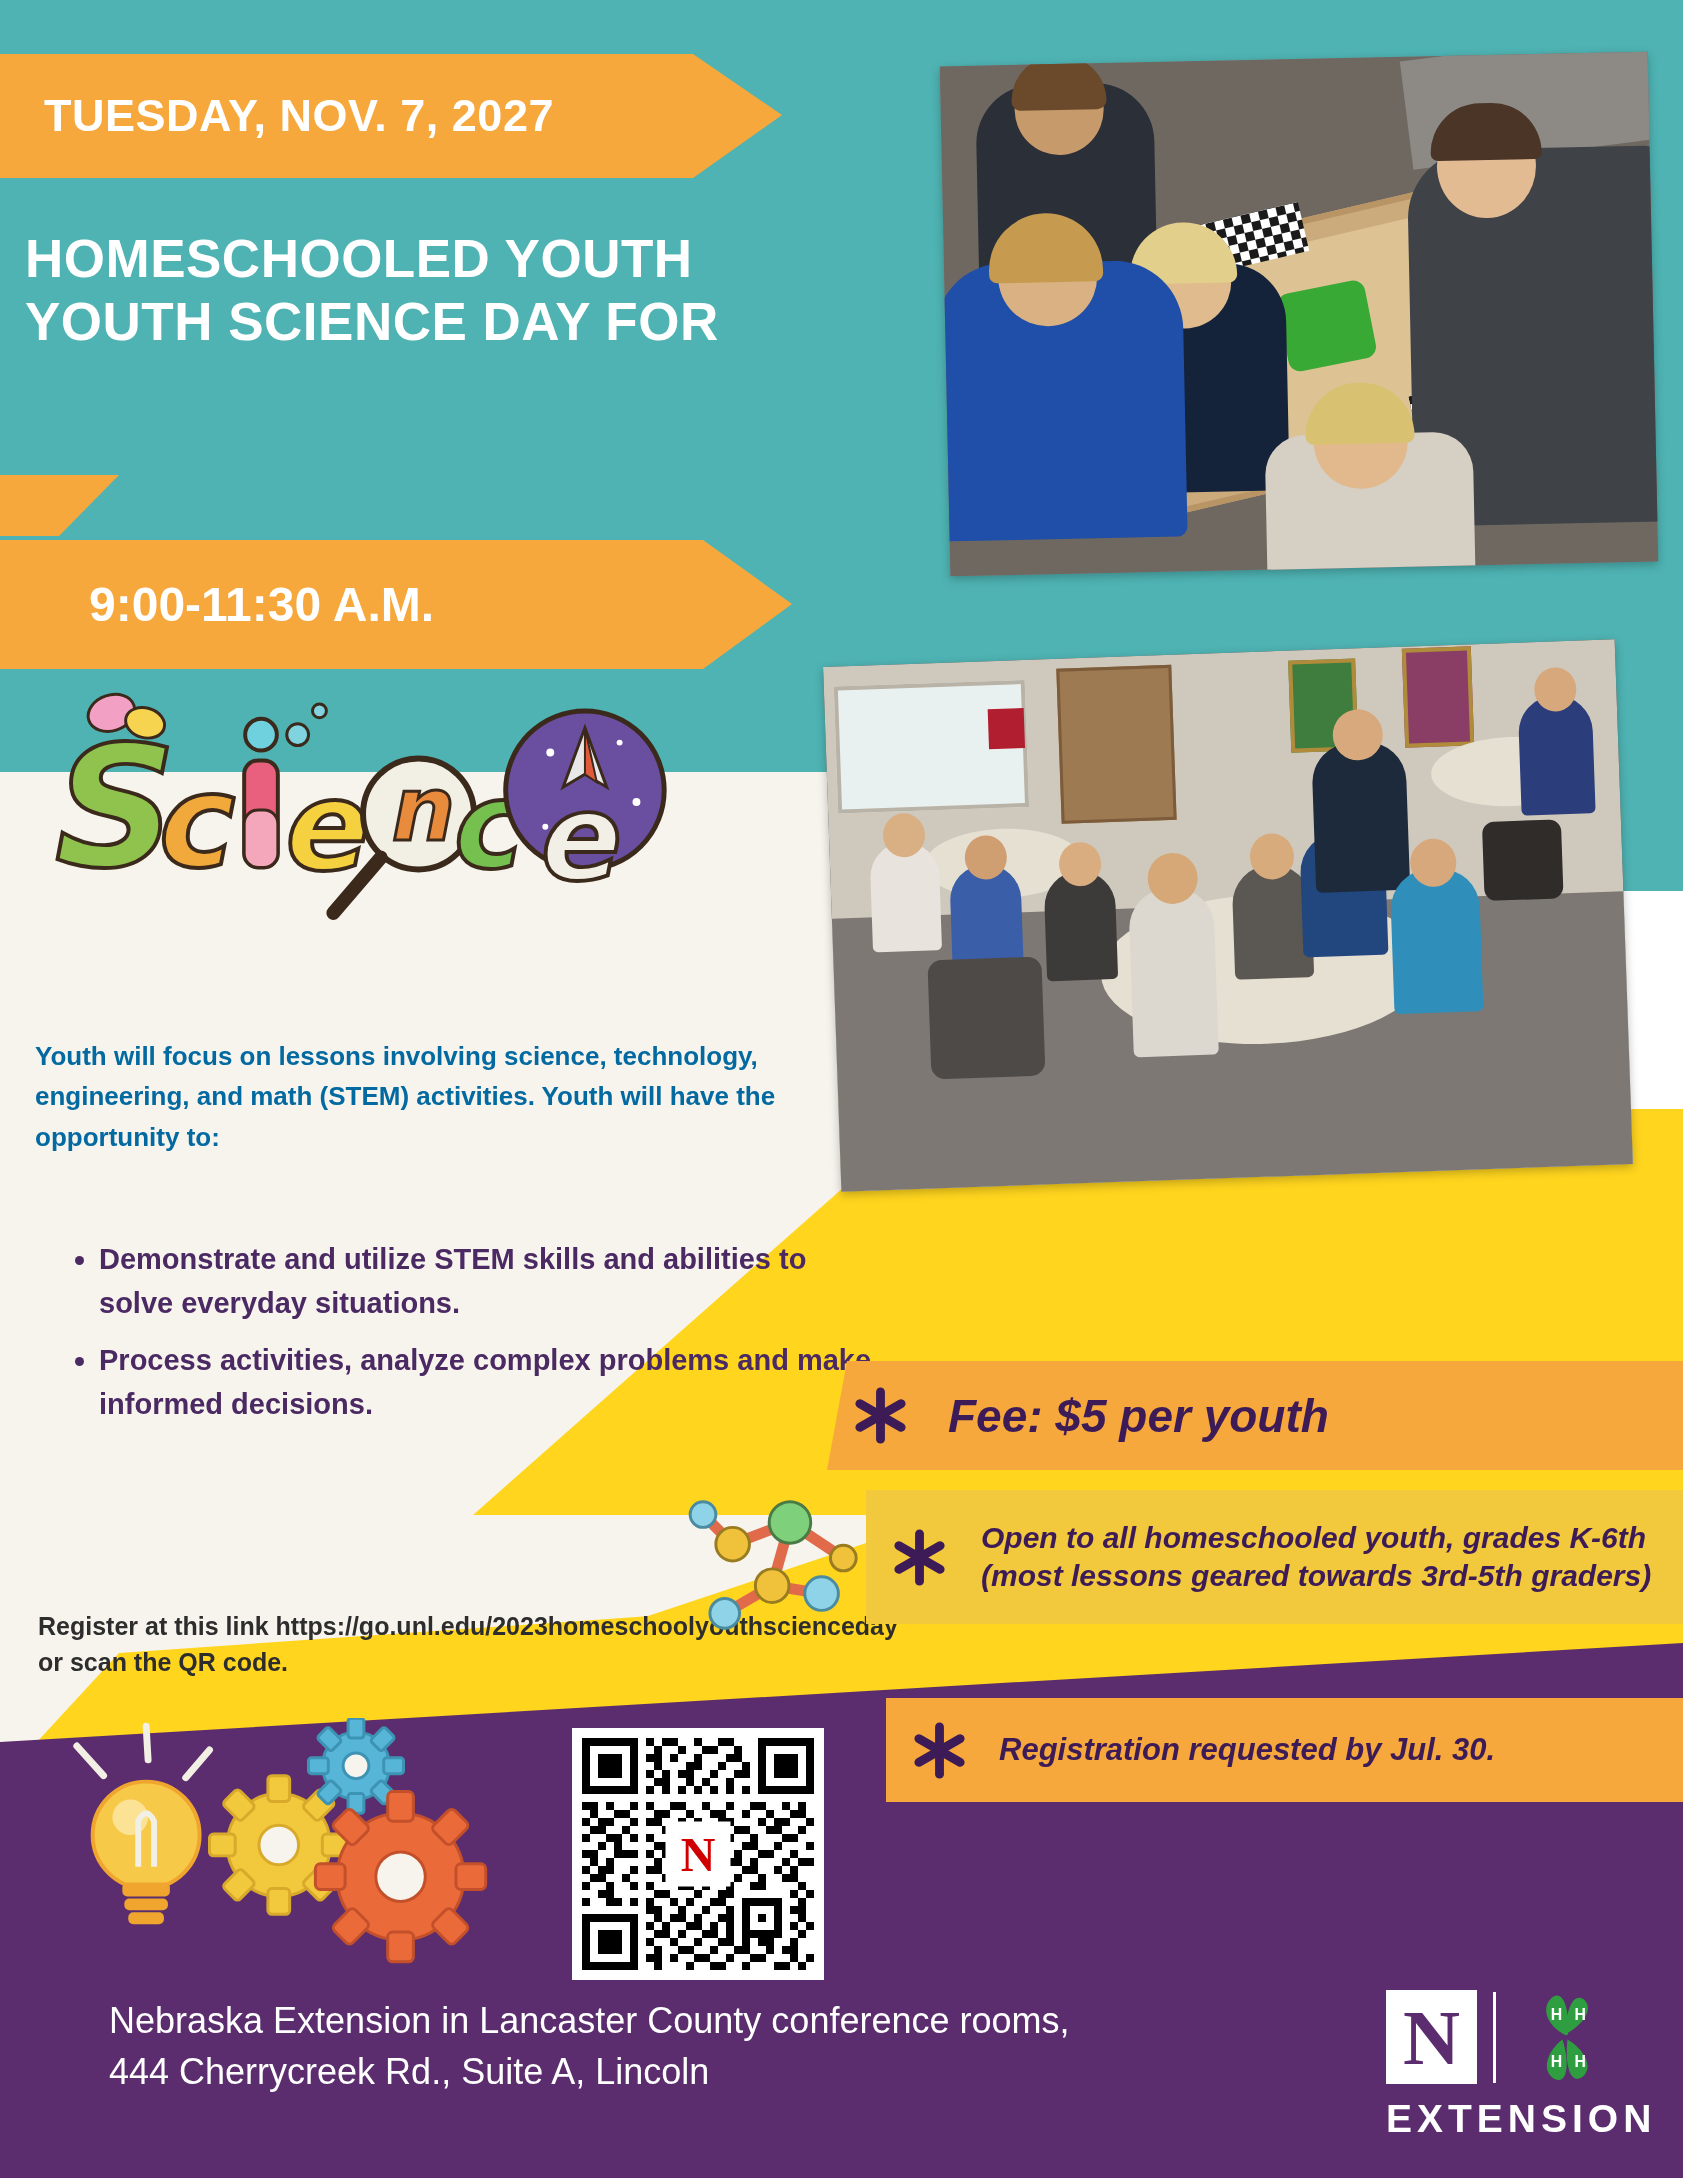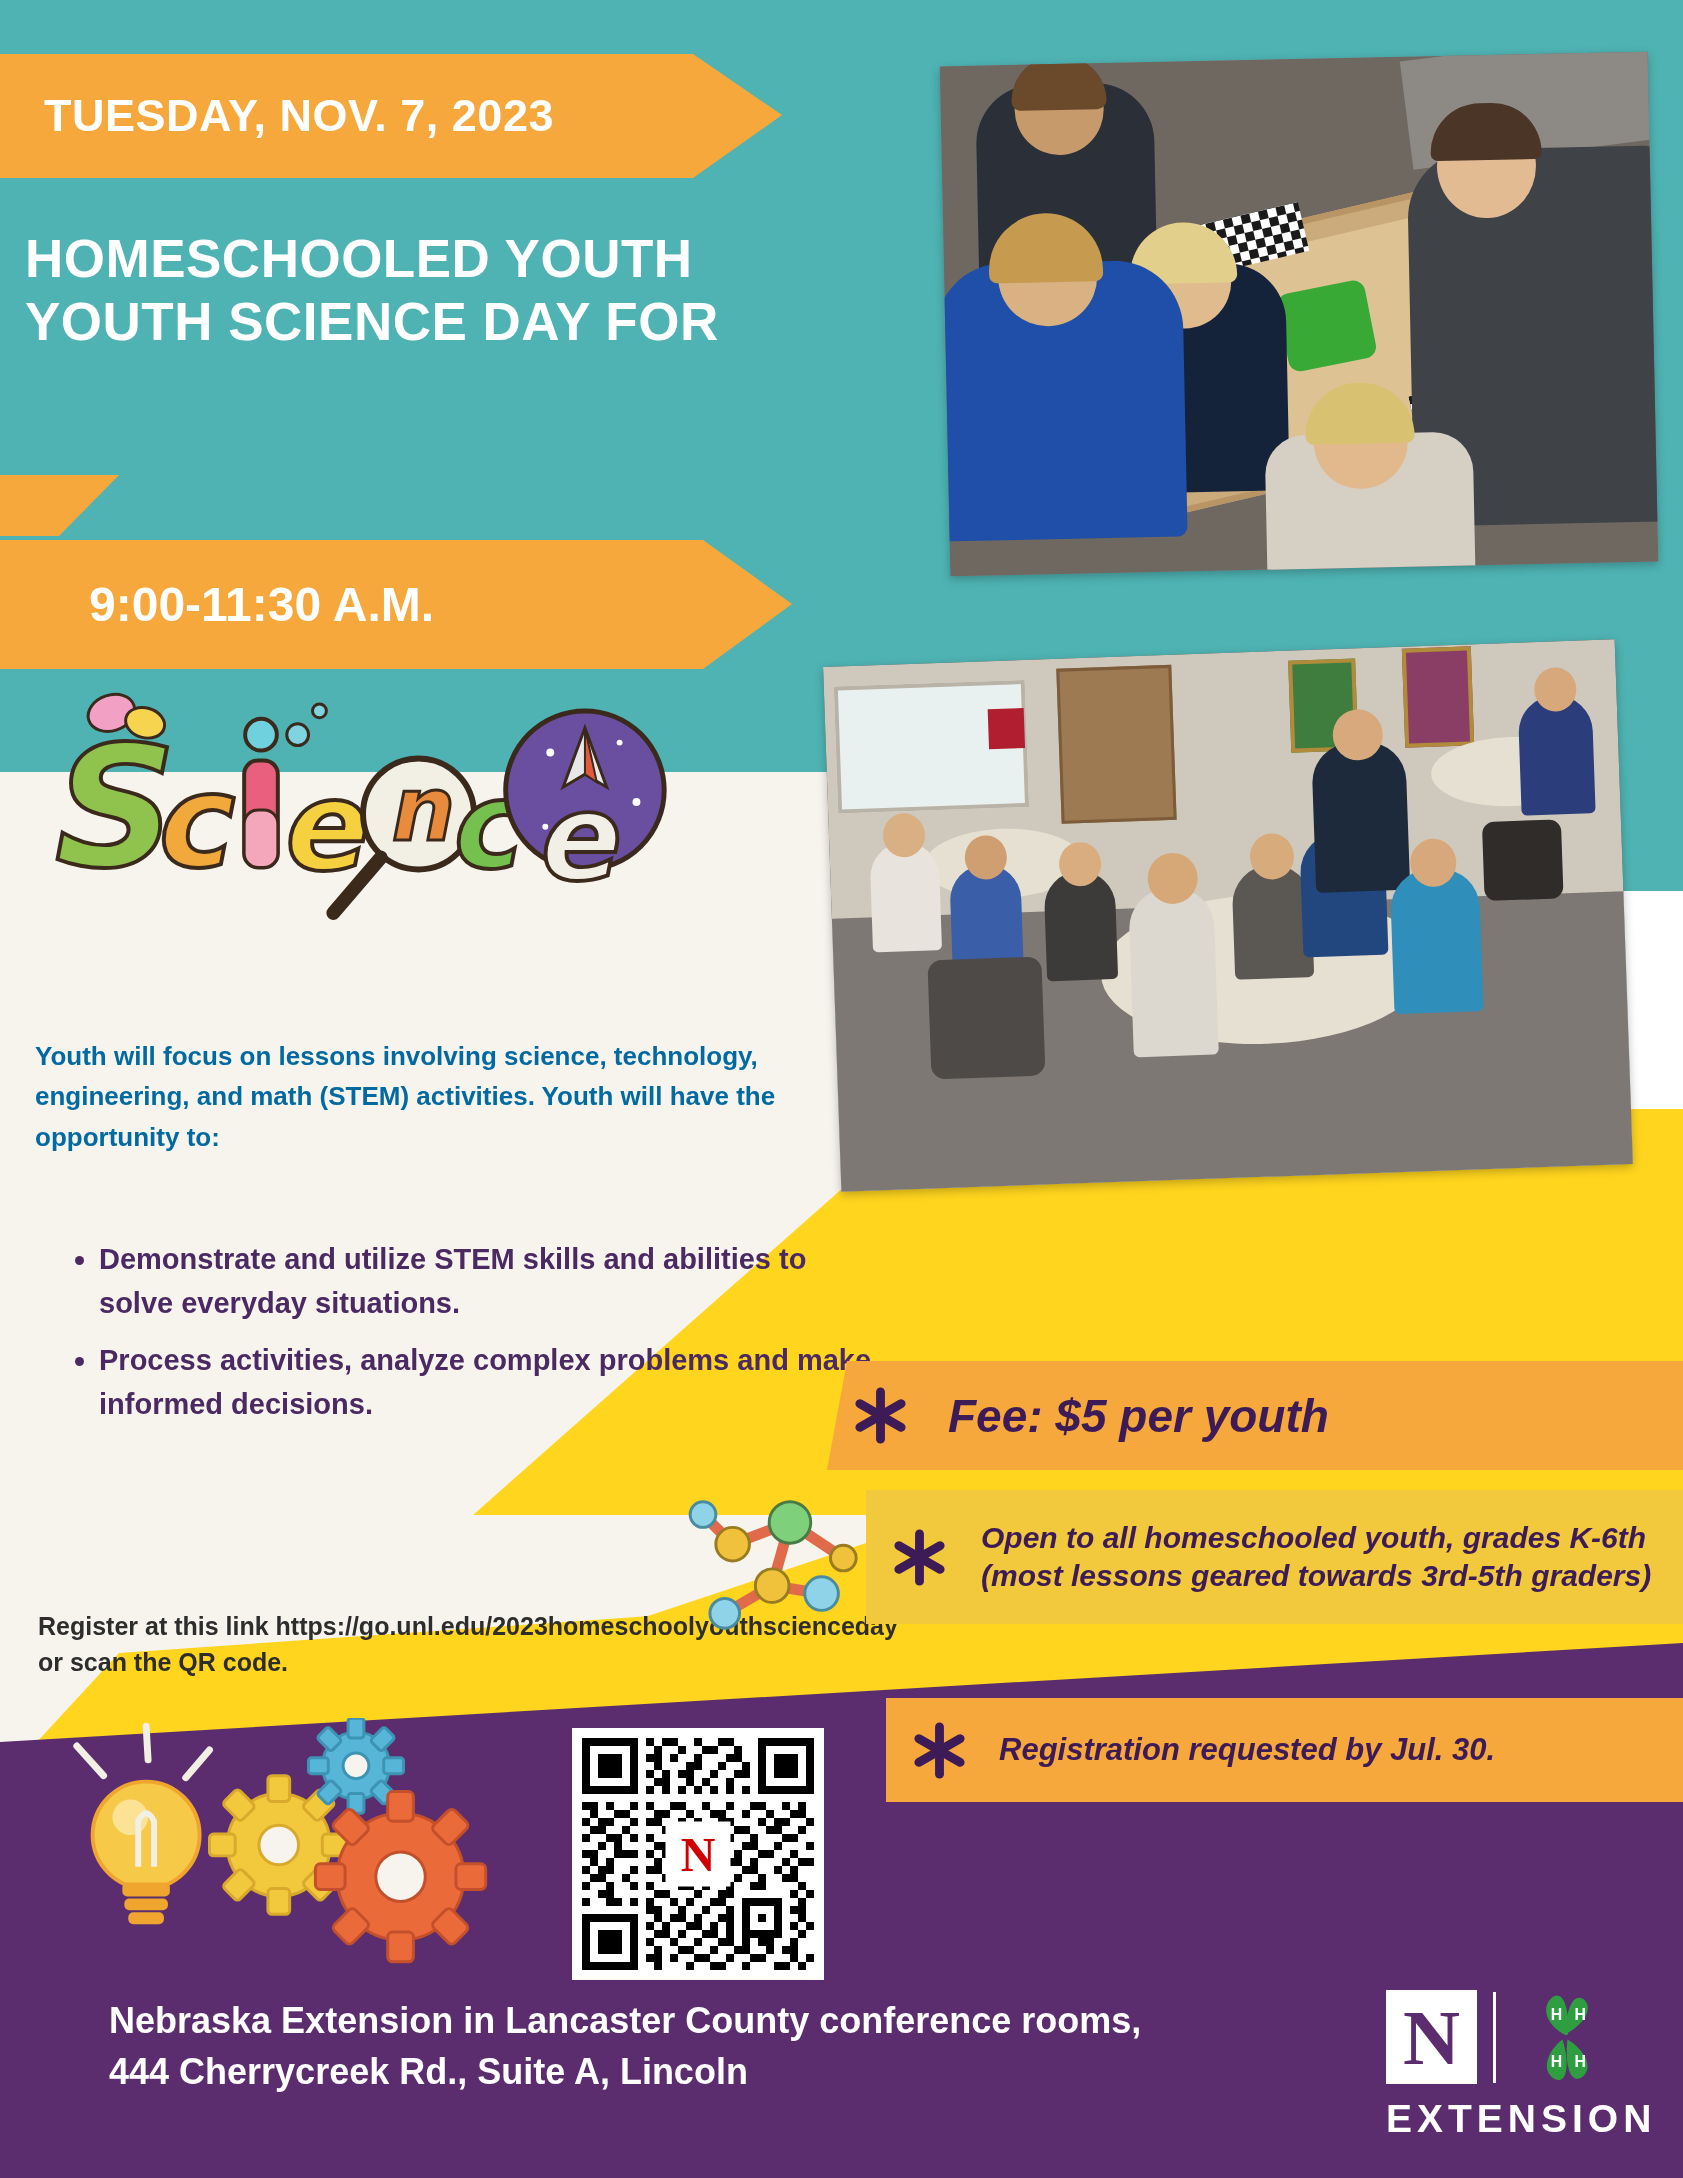--- a/index.html
+++ b/index.html
@@ -376,21 +376,21 @@
   .molecule { position: absolute; left: 673px; top: 1475px; width: 228px; height: 168px; z-index: 10; }
 
   
   .footer-text {
     position: absolute;
     left: 109px; top: 1995px;
     width: 1238px;
     z-index: 11;
     color: #ffffff;
     font-size: 36px;
-    font-weight: bold;
+    font-weight: normal;
     line-height: 1.42;
   }
   .ext-logo {
     position: absolute;
     right: 35px; top: 1990px;
     width: 262px; height: 158px;
     z-index: 11;
     color: #ffffff;
   }
   .ext-n {
@@ -418,21 +418,21 @@
 <div class="bg-white-left"></div>
 <div class="bg-cream2"></div>
 <div class="bg-yellow-top"></div>
 <div class="bg-yellow-wedge"></div>
 <div class="bg-yellow"></div>
 <div class="bg-white-wedge"></div>
 <div class="bg-yellow-lower"></div>
 <div class="bg-purple"></div>
 
 <div class="banner banner-date">
-  <span class="txt">TUESDAY, NOV. 7, 2023</span>
+  <span class="txt">TUESDAY, NOV. 7, 2027</span>
 </div>
 
 <div class="title-block">
   <div>HOMESCHOOLED YOUTH</div>
   <div>YOUTH SCIENCE DAY FOR</div>
 </div>
 
 <div class="banner-tail"></div>
 <div class="banner banner-time">
   <span class="txt">9:00-11:30 A.M.</span>

